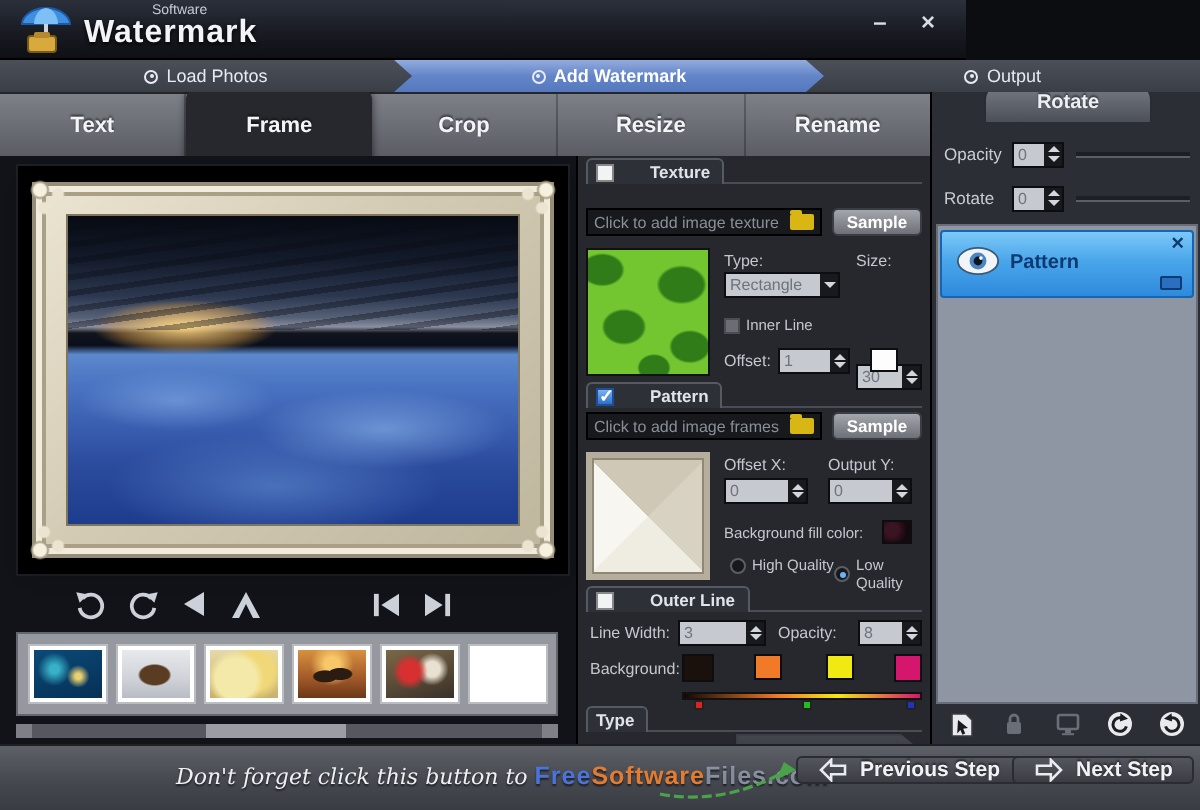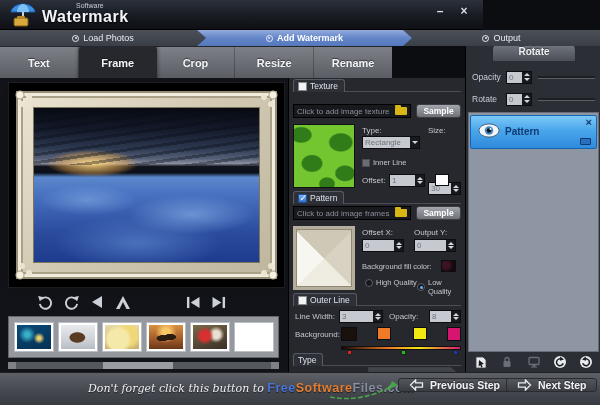--- a/index.html
+++ b/index.html
@@ -31,21 +31,21 @@
     background:linear-gradient(180deg,#93abdd 0%,#6385c8 50%,#5578bd 100%);
     color:#fff; font-weight:bold; }
   .nav-step.s3 { left:403px; width:197px; z-index:1;
     clip-path:polygon(0 0,100% 0,100% 100%,0 100%,9px 50%); }
   .nav-dot { width:7px; height:7px; border:1px solid #e8ebf2; border-radius:50%;
     display:inline-block; position:relative; flex:0 0 auto; }
   .nav-dot::after { content:""; position:absolute; left:1.5px; top:1.5px; width:2px; height:2px;
     background:#e8ebf2; border-radius:50%; }
 
   
-  .tabrow { position:absolute; left:0; top:46px; width:392px; height:32px;
+  .tabrow { position:absolute; left:0; top:46px; width:465px; height:32px;
     background:linear-gradient(180deg,#7d8087 0%,#5a5d64 100%);
     border-top:1px solid #24262b; display:flex; }
   .tab { flex:1; display:flex; align-items:center; justify-content:center;
     font-size:11px; font-weight:bold; color:#f3f4f7; text-shadow:0 -1px 1px rgba(0,0,0,.5);
     border-right:1px solid rgba(0,0,0,.25); cursor:default; }
   .tab:last-child { border-right:none; }
   .tab.active { background:#26282d; border-radius:6px 6px 0 0; position:relative;
     top:-3px; height:38px; border-right:none; box-shadow:0 0 4px rgba(0,0,0,.6); }
 
   
@@ -110,23 +110,23 @@
          linear-gradient(180deg,#c8c2b2 0%,#b0a68e 55%,#98członk8a70 100%,#988a70 100%); }
   .hscroll { position:absolute; left:8px; top:284px; width:271px; height:7px; background:#55585e; }
   .hscroll .cap { position:absolute; top:0; width:8px; height:7px; background:#7d8086; }
   .hscroll .cap.r { right:0; } .hscroll .cap.l { left:0; }
   .hscroll .hthumb { position:absolute; left:95px; top:0; width:70px; height:7px; background:#9a9da3; }
 
   
   .rightpanel { position:absolute; left:288px; top:78px; width:177px; height:294px;
     background:#26282d; border-left:1px solid #000; font-size:8px; color:#c9cdd4; }
   .ghdr { position:absolute; left:4px; right:4px; height:12px; display:flex; align-items:flex-end; }
-  .gchip { display:flex; align-items:center; gap:3px; border:1px solid #565a63; border-bottom:none;
+  .gchip { display:flex; align-items:center; gap:18px; border:1px solid #565a63; border-bottom:none;
     border-radius:3px 3px 0 0; padding:1px 6px 1px 4px; background:#2d3036;
-    font-size:8.5px; font-weight:normal; color:#dfe3ea; }
+    font-size:8.5px; font-weight:bold; color:#dfe3ea; }
   .gline { flex:1; border-bottom:1px solid #4a4d55; height:1px; margin-bottom:0; }
   .cb { width:9px; height:9px; background:#f2f3f5; border:1px solid #888; display:inline-block;
     position:relative; flex:0 0 auto; }
   .cb.sm { width:8px; height:8px; background:#6a6d74; border-color:#4a4d52; }
   .cb.checked { background:linear-gradient(180deg,#7fb3f0,#2f6fc8); border-color:#1c4f9a; }
   .cb.checked::after { content:"✓"; position:absolute; left:0.5px; top:-2px; color:#fff; font-size:9px; }
   .pathbox { position:absolute; height:14px; background:#17191d; border:1px solid #000;
     display:flex; align-items:center; padding:0 3px; color:#8a8f98; }
   .pathbox .ptext { flex:1; overflow:hidden; white-space:nowrap; font-size:8px; }
   .folder-ic { width:12px; height:8px; background:#d8b715; border-radius:1px; position:relative; flex:0 0 auto; }

